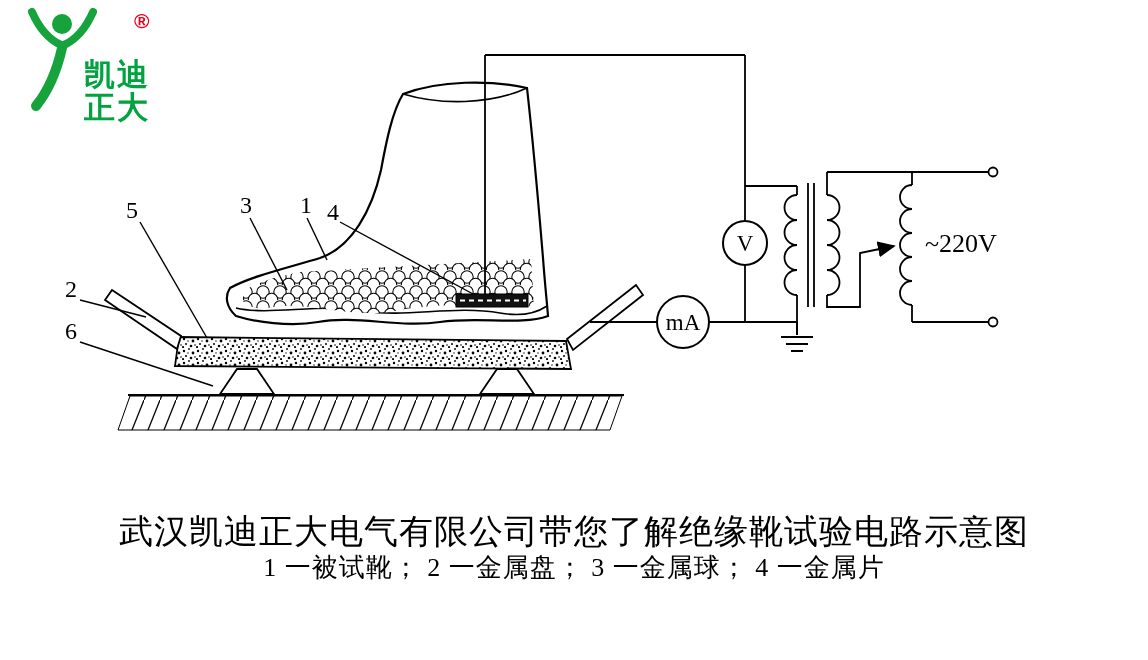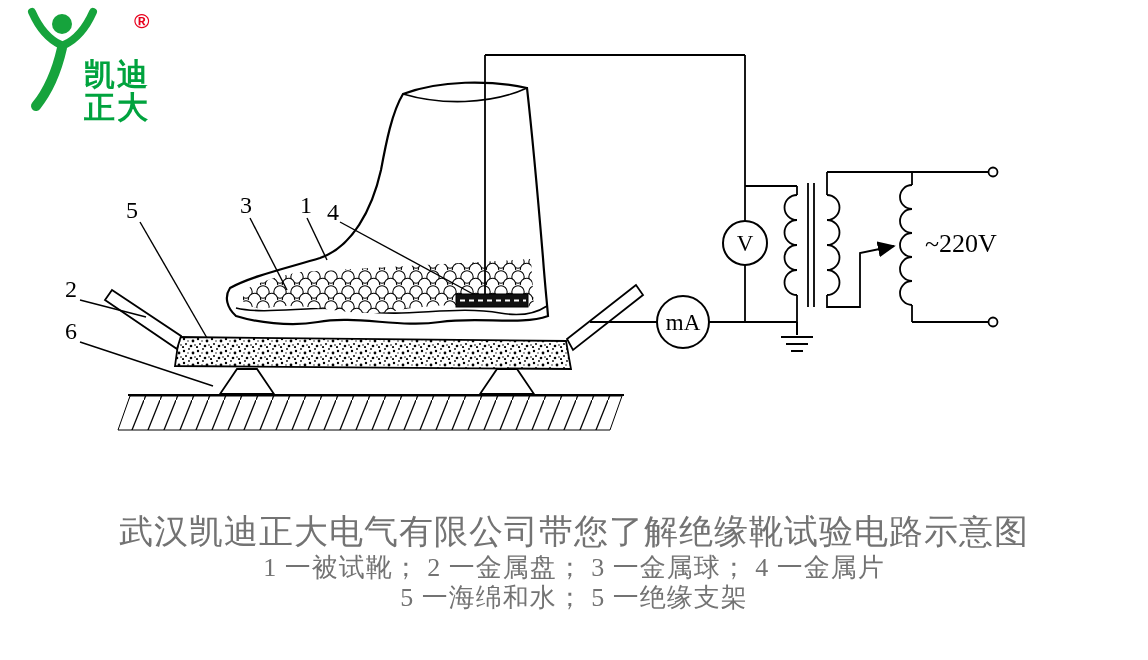--- a/index.html
+++ b/index.html
@@ -6,21 +6,21 @@
   body{width:1148px;height:660px;position:relative;overflow:hidden;
        font-family:"Liberation Serif", serif;}
   .page{position:absolute;inset:0;background:#fff;}
   svg{position:absolute;top:0;left:0;}
   svg text{fill:#000;font-family:"Liberation Serif", serif;}
   .logo-text{font-family:"Liberation Sans", sans-serif;font-weight:bold;fill:#00a33e;letter-spacing:2px;}
   .reg-mark{font-family:"Liberation Sans", sans-serif;font-weight:bold;fill:#e8001d;}
   .callout{font-size:24px;}
   .meter-label{font-size:23px;}
   .supply-label{font-size:26px;}
-  .captions{position:absolute;left:0;right:0;top:512px;text-align:center;color:#737373;}
+  .captions{position:absolute;left:0;right:0;top:512px;text-align:center;color:#000000;}
   .caption-title{font-size:34px;letter-spacing:1px;line-height:1.2;}
   .caption-line{font-size:26px;letter-spacing:1px;line-height:1.15;}
 </style>
 </head>
 <body>
 
 <div class="page">
 
   <svg width="1148" height="470" viewBox="0 0 1148 470">
     <defs>
@@ -162,16 +162,15 @@
       <text class="callout" x="300" y="213">1</text>
       <text class="callout" x="327" y="220">4</text>
       <text class="callout" x="65" y="297">2</text>
       <text class="callout" x="65" y="339">6</text>
     </g>
   </svg>
 
   <div class="captions">
     <div class="caption-title">武汉凯迪正大电气有限公司带您了解绝缘靴试验电路示意图</div>
     <div class="caption-line">1 一被试靴； 2 一金属盘； 3 一金属球； 4 一金属片</div>
-    <div class="caption-line">5 一海绵和水； 5 一绝缘支架</div>
   </div>
 
 </div>
 
 </body></html>

